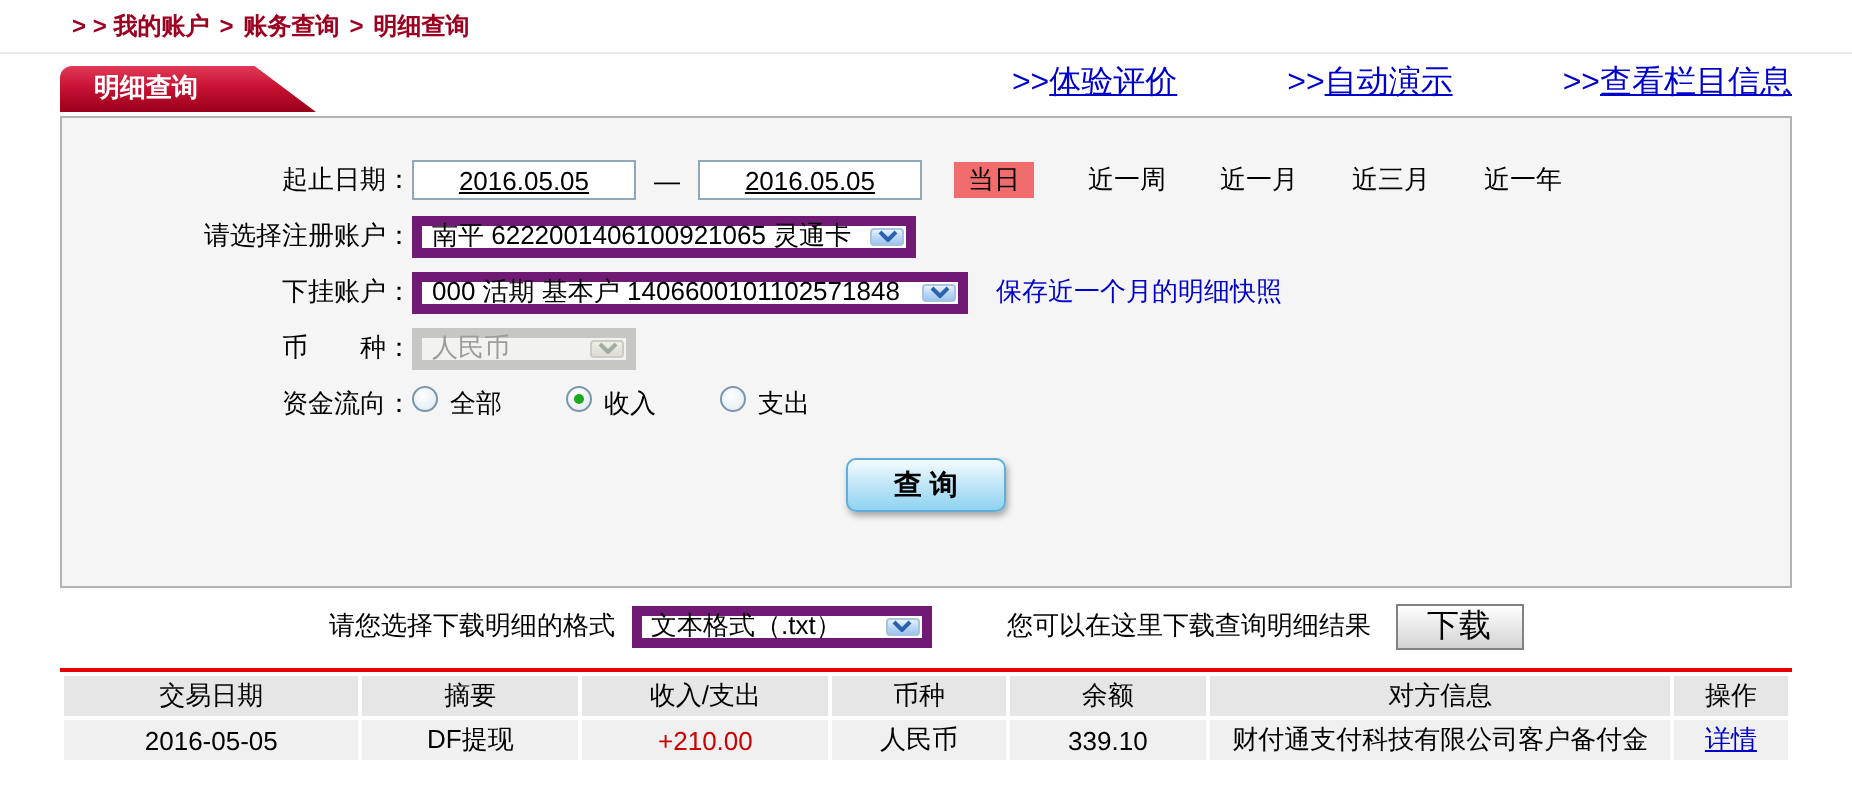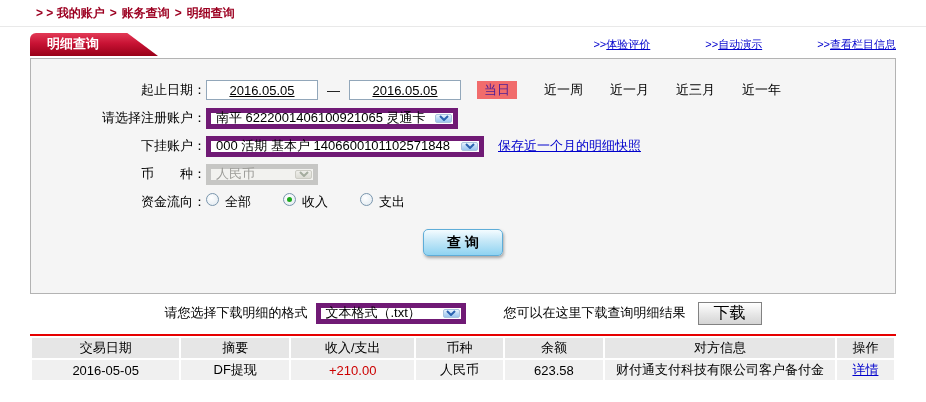--- a/index.html
+++ b/index.html
@@ -23,39 +23,39 @@
 
   
   .tabrow { margin-top:6px; height:23px; display:flex; justify-content:space-between; align-items:flex-end; }
   .tab {
     width:128px; height:23px; line-height:22px; padding-left:17px;
     color:#fff; font-weight:bold; font-size:13px;
     background:linear-gradient(180deg,#e23a56 0%,#c81234 45%,#980018 100%);
     clip-path:polygon(0 0,76% 0,100% 100%,0 100%);
     border-top-left-radius:6px;
   }
-  .header-links { display:flex; padding-bottom:4px; font-size:11px; }
+  .header-links { display:flex; padding-bottom:4px; font-size:16px; }
   .hlink { color:#0000cc; cursor:pointer; margin-left:55px; white-space:nowrap; }
   .hlink .lbl { text-decoration:underline; }
 
   
   .panel {
     margin-top:2px; height:236px; background:#f5f5f5;
     border:1px solid #b3b3b3; padding-top:20px;
   }
   .frow { display:flex; align-items:center; height:22px; margin-bottom:6px; }
   .flabel { width:175px; text-align:right; flex:none; }
 
   .date-input {
     width:112px; height:20px; border:1px solid #92a7ba; background:#fff;
     text-align:center; font-size:13px; font-family:inherit;text-decoration:underline;
   }
   .dash { margin:0 9px; }
   .badge {
-    margin-left:16px; background:#f16c6c; color:#4c1d95;
+    margin-left:16px; background:#f16c6c; color:#000000;
     padding:2px 7px 3px; cursor:pointer; line-height:1;
   }
   .qr { margin-left:27px; cursor:pointer; }
 
   .fake-select {
     height:21px; background:#fff; border:5px solid #701a75;
     display:flex; align-items:center; padding-left:5px; padding-right:20px;
     position:relative; white-space:nowrap; cursor:pointer;
   }
   .arrow-btn {
@@ -63,21 +63,21 @@
     background:linear-gradient(180deg,#eaf4fd,#bcd9f5 50%,#9cc5ee);
     border:1px solid #a9c3de; border-radius:2px;
     display:flex; align-items:center; justify-content:center;
   }
   .select-account { width:252px; }
   .select-sub { width:278px; }
   .select-currency { width:112px; border-color:#c6c6c4; background:#f2f2ef; color:#9c9c98; cursor:default; }
   .select-currency .arrow-btn { background:linear-gradient(180deg,#eeeeea,#dcdcd4); border-color:#ccccc4; }
   .select-dl { width:150px; }
 
-  .snapshot { margin-left:14px; color:#0000cc; text-decoration:underline; cursor:pointer; }
+  .snapshot { margin-left:14px; color:#0000cc; cursor:pointer; }
 
   .flow-opt { display:flex; margin-right:32px; cursor:pointer; }
   .radio {
     width:13px; height:13px; border-radius:50%; flex:none;
     border:1px solid #7a96ad; background:radial-gradient(circle at 40% 35%,#ffffff,#dfe8ef);
     margin-right:6px; position:relative;
   }
   .radio.checked::after {
     content:""; position:absolute; left:3px; top:3px; width:5px; height:5px;
     border-radius:50%; background:#1ca81c;
@@ -237,21 +237,21 @@
           <th>对方信息</th>
           <th>操作</th>
         </tr>
       </thead>
       <tbody>
         <tr>
           <td>2016-05-05</td>
           <td>DF提现</td>
           <td class="amount">+210.00</td>
           <td>人民币</td>
-          <td>623.58</td>
+          <td>339.10</td>
           <td>财付通支付科技有限公司客户备付金</td>
           <td><span class="action-link">详情</span></td>
         </tr>
       </tbody>
     </table>
 
   </div>
 </div>
 
 </body></html>

